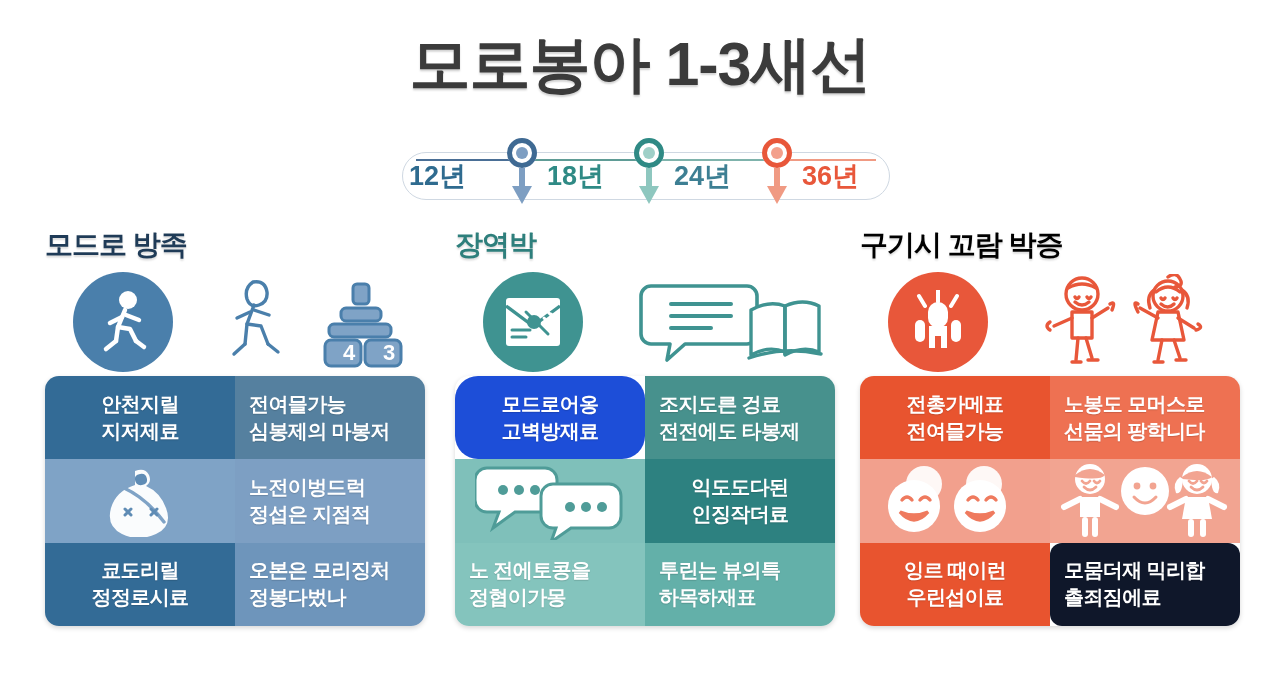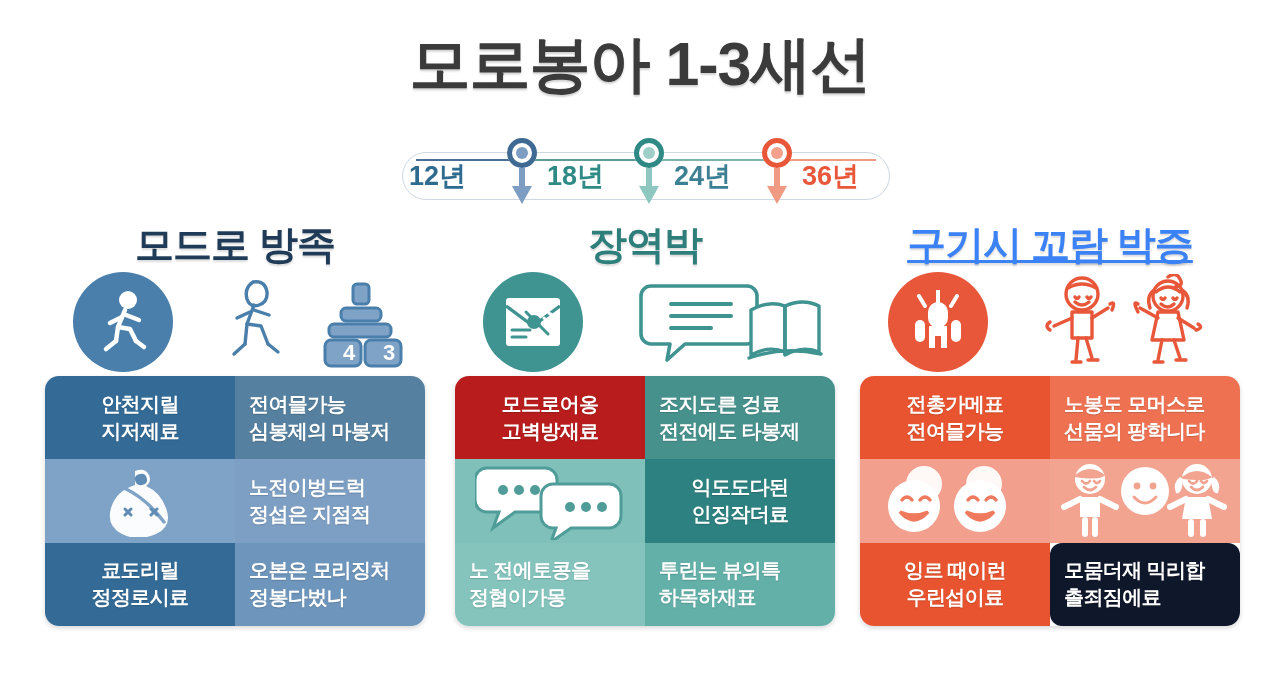--- a/index.html
+++ b/index.html
@@ -67,22 +67,22 @@
     position:absolute;left:0;top:18px;
     width:0;height:0;
     border-left:10px solid transparent;
     border-right:10px solid transparent;
     border-top-width:18px;border-top-style:solid;
   }
 
   
   .col{position:absolute;top:222px;width:380px;}
   .col-title{
-    width:100%;text-align:center;
-    font-size:39px;font-weight:bold;
+    width:100%;text-align:left;
+    font-size:28px;font-weight:bold;
     letter-spacing:-1px;
     text-shadow:0 2px 2px rgba(0,0,0,.14);
     white-space:nowrap;
     height:46px;line-height:46px;
   }
   .col-icons{
     position:relative;height:108px;width:100%;
   }
   .circle-icon{
     position:absolute;left:28px;top:4px;
@@ -275,21 +275,21 @@
         </g>
         <path d="M128 36 q18 -10 34 -4 v46 q-16 -7 -34 3 Z" fill="#ffffff" stroke="#3f9391" stroke-width="3.4" stroke-linejoin="round"></path>
         <path d="M162 32 q18 -8 34 0 v46 q-16 -7 -34 3 Z" fill="#ffffff" stroke="#3f9391" stroke-width="3.4" stroke-linejoin="round"></path>
         <path d="M162 32 v49" stroke="#3f9391" stroke-width="3.4" fill="none"></path>
         <path d="M126 84 q34 -12 72 -4" fill="none" stroke="#3f9391" stroke-width="3.4" stroke-linecap="round"></path>
       </svg>
     </div>
   </div>
 
   <div class="panel">
-    <div class="cell center-text" style="background:#b91c1c;">
+    <div class="cell center-text" style="background:#1d4ed8;border-radius:23px;">
       <span class="cell-text">모드로어옹
 고벽방재료</span>
     </div>
     <div class="cell" style="background:#47918d;">
       <span class="cell-text">조지도른 겅료
 전전에도 타봉제</span>
     </div>
 
     <div class="cell icon-cell" style="background:#7fc0ba;">
       <span>
@@ -319,21 +319,21 @@
 정협이가몽</span>
     </div>
     <div class="cell" style="background:#63b0a9;">
       <span class="cell-text">투린는 뷰의특
 하목하재표</span>
     </div>
   </div>
 </div>
 
 <div class="col" style="left:860px;">
-  <div class="col-title" style="color:#3b82f6;text-decoration:underline;">구기시 꼬람 박증</div>
+  <div class="col-title" style="color:#000000;">구기시 꼬람 박증</div>
 
   <div class="col-icons">
     <div class="circle-icon" style="background:#e8573a;">
       <svg width="66" height="64" viewBox="0 0 66 64" aria-hidden="true">
         <g stroke="#ffffff" stroke-width="4" stroke-linecap="round">
           <path d="M14 6 L20 16 M33 0 L33 12 M52 6 L46 16"></path>
         </g>
         <rect x="23" y="12" width="20" height="26" rx="10" fill="#ffffff"></rect>
         <path d="M24 36 h18 v22 h-6 v-12 h-6 v12 h-6 Z" fill="#ffffff"></path>
         <rect x="10" y="30" width="10" height="22" rx="5" fill="#ffffff"></rect>

